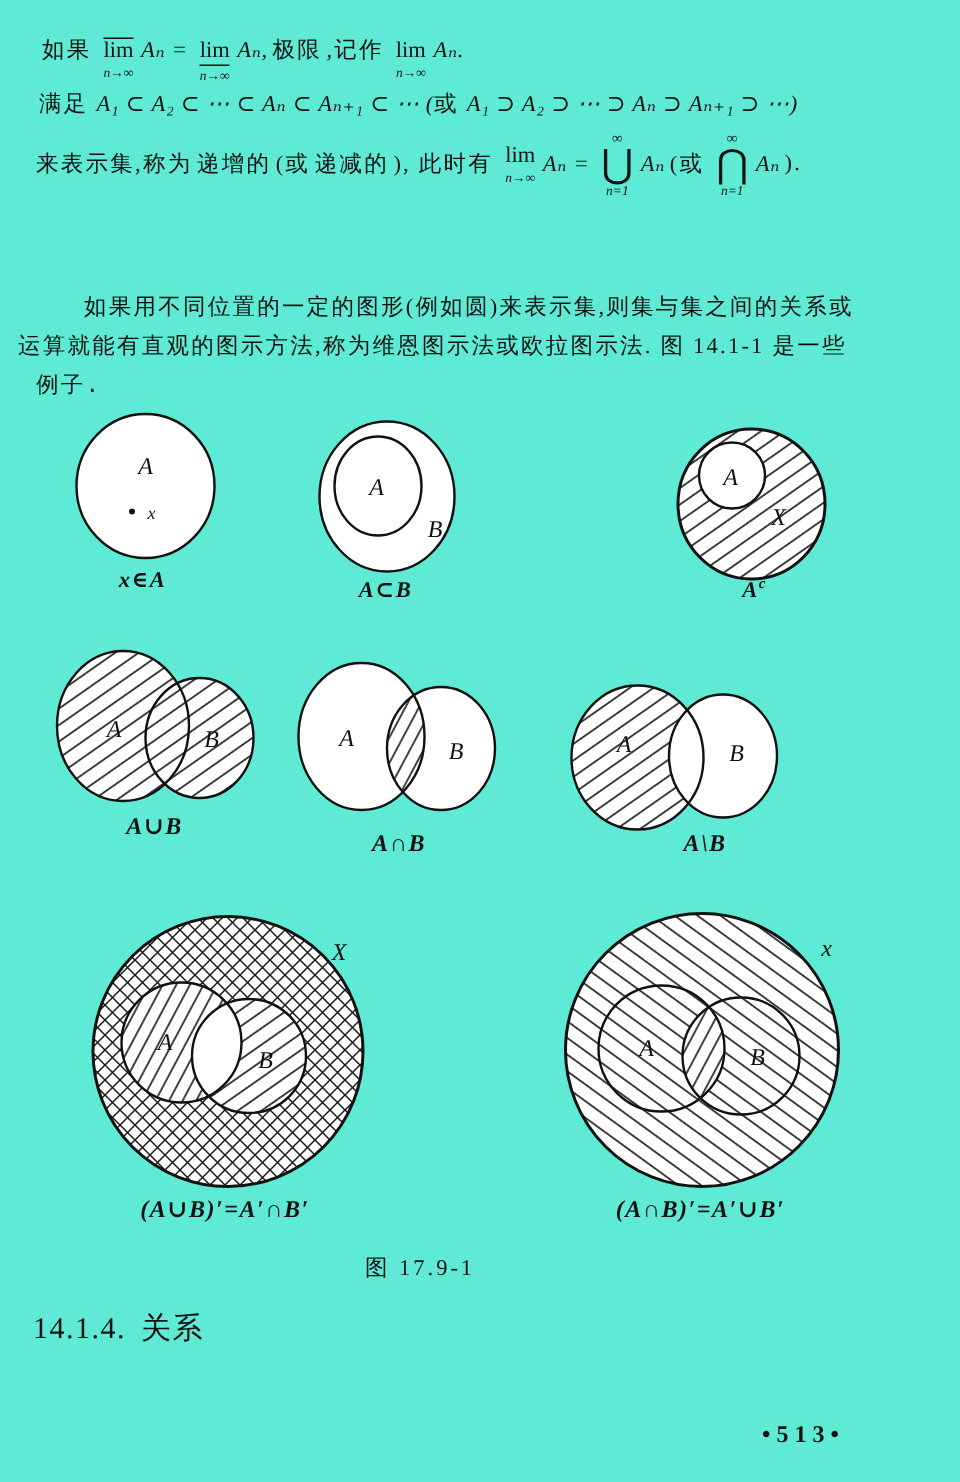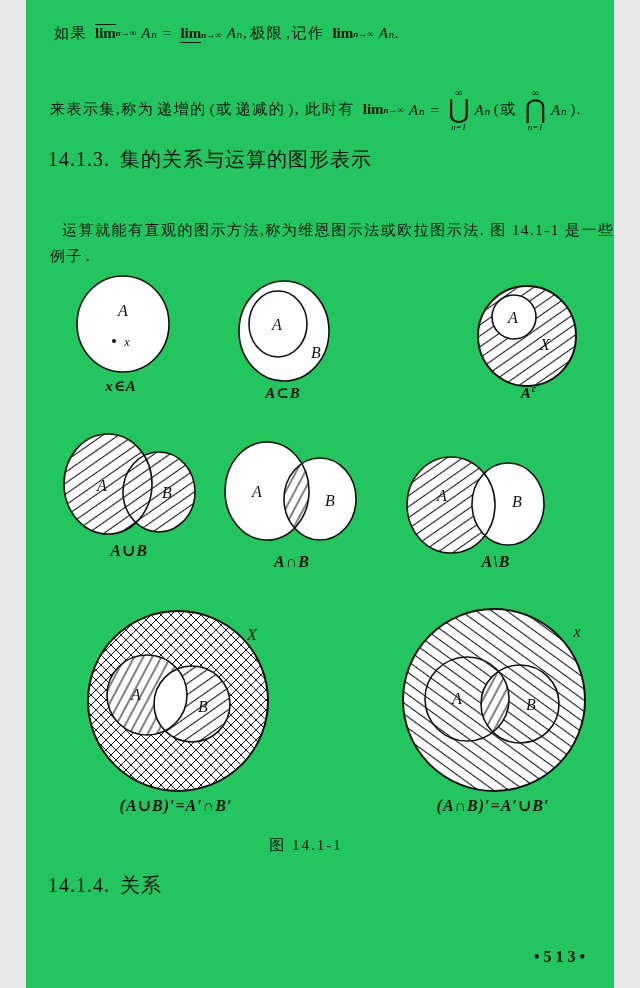--- a/index.html
+++ b/index.html
@@ -1,33 +1,33 @@
 <!DOCTYPE html>
 <html><head>
 <meta charset="utf-8">
 <style>
   html,body { margin:0; padding:0; background:#e8e8e8; }
   .page {
-    position:relative; width:588px; height:988px; margin:0 auto;
-    background:#22c55e; color:#111;
+    position:relative; width:640px; height:988px; margin:0 auto;
+    background:#5eead4; color:#111;
     font-family:"Liberation Serif","DejaVu Serif",serif;
     overflow:hidden;
   }
   .abs { position:absolute; white-space:nowrap; }
   .line { font-size:15px; letter-spacing:1.5px; }
   .frow { display:flex; }
   .frow.base { align-items:baseline; }
   .frow.mid  { align-items:center; }
   .b { font-weight:normal; }
   .it { font-style:italic; letter-spacing:0.5px; font-family:"Liberation Serif","DejaVu Serif",serif; }
   .seg { margin-right:3px; }
 
   
-  .mstack { display:inline-flex; flex-direction:row; align-items:center;
-            line-height:1; margin:0 5px; letter-spacing:0;font-weight:bold; }
+  .mstack { display:inline-flex; flex-direction:column; align-items:center;
+            line-height:1; margin:0 5px; letter-spacing:0; }
   .limword { font-size:15px; }
   .ol { border-top:1.6px solid #111; padding-top:1px; }
   .ul { border-bottom:1.6px solid #111; padding-bottom:1px; }
   .limsub { font-size:9px; font-style:italic; margin-top:2px; }
 
   
   .bigop { display:inline-flex; flex-direction:column; align-items:center;
            line-height:1; margin:0 5px; letter-spacing:0; }
   .opinf { font-size:10px; line-height:1; }
   .opsym { font-size:26px; line-height:0.95; }
@@ -66,20 +66,23 @@
     <span class="seg it">Aₙ,</span>
     <span class="seg b">极限</span>
     <span class="seg">,记作</span>
     <span class="mstack">
       <span class="limword">lim</span>
       <span class="limsub">n→∞</span>
     </span>
     <span class="seg it">Aₙ.</span>
   </div>
 
+  <div class="abs line" style="left:26px; top:60px;">
+    <span>满足 </span><span class="it">A₁ ⊂ A₂ ⊂ ⋯ ⊂ Aₙ ⊂ Aₙ₊₁ ⊂ ⋯ (</span><span>或 </span><span class="it">A₁ ⊃ A₂ ⊃ ⋯ ⊃ Aₙ ⊃ Aₙ₊₁ ⊃ ⋯)</span>
+  </div>
 
   <div class="abs line frow mid" style="left:24px; top:88px;">
     <span class="seg">来表示集,称为</span>
     <span class="seg b">递增的</span>
     <span class="seg">(或</span>
     <span class="seg b">递减的</span>
     <span class="seg">), 此时有</span>
     <span class="mstack">
       <span class="limword">lim</span>
       <span class="limsub">n→∞</span>
@@ -94,25 +97,25 @@
     <span class="seg">(或</span>
     <span class="bigop">
       <span class="opinf">∞</span>
       <span class="opsym">⋂</span>
       <span class="opsub">n=1</span>
     </span>
     <span class="seg it">Aₙ</span>
     <span class="seg">).</span>
   </div>
 
-  <div class="abs h1" style="left:22px; top:146px;">
-    <span>14.1.3.</span><span class="hsp"></span><span>集的关系与运算的图形表示</span>
-  </div>
-
-  <div class="abs line" style="left:36px; top:221px;">
+
+  <div class="abs line" style="left:24px; top:195px; text-indent:32px;">
+    <span>如果用不同位置的一定的图形(例如圆)来表示集,则集与集之间的关系或</span>
+  </div>
+  <div class="abs line" style="left:12px; top:221px;">
     <span>运算就能有直观的图示方法,称为</span><span class="b">维恩图示法</span><span>或</span><span class="b">欧拉图示法</span><span>. 图 14.1-1 是一些</span>
   </div>
   <div class="abs line" style="left:24px; top:247px;font-family:Liberation Mono, monospace;">
     <span>例子.</span>
   </div>
 
   <svg class="fig" viewBox="0 0 640 988" aria-hidden="true">
     <defs>
       <pattern id="hUp" patternUnits="userSpaceOnUse" width="9" height="9" patternTransform="rotate(-35)">
         <rect width="9" height="9" fill="#fff"></rect>
@@ -217,21 +220,21 @@
       <circle class="nofill" cx="441" cy="699" r="42"></circle>
       <circle class="nofill" cx="494" cy="704" r="39"></circle>
       <text class="lbl" x="431" y="704">A</text>
       <text class="lbl" x="505" y="710">B</text>
       <text class="lbl" x="551" y="637">x</text>
       <text class="cap cap3" x="467" y="811">(A∩B)′=A′∪B′</text>
     </g>
   </svg>
 
   <div class="abs figcap" style="left:0; top:836px; width:560px; text-align:center;">
-    <span>图  14.1-1</span>
+    <span>图  17.9-1</span>
   </div>
 
   <div class="abs h1" style="left:22px; top:872px;">
     <span>14.1.4.</span><span class="hsp"></span><span>关系</span>
   </div>
 
 
   <div class="abs pageno" style="left:508px; top:948px;">
     <span>•513•</span>
   </div>

